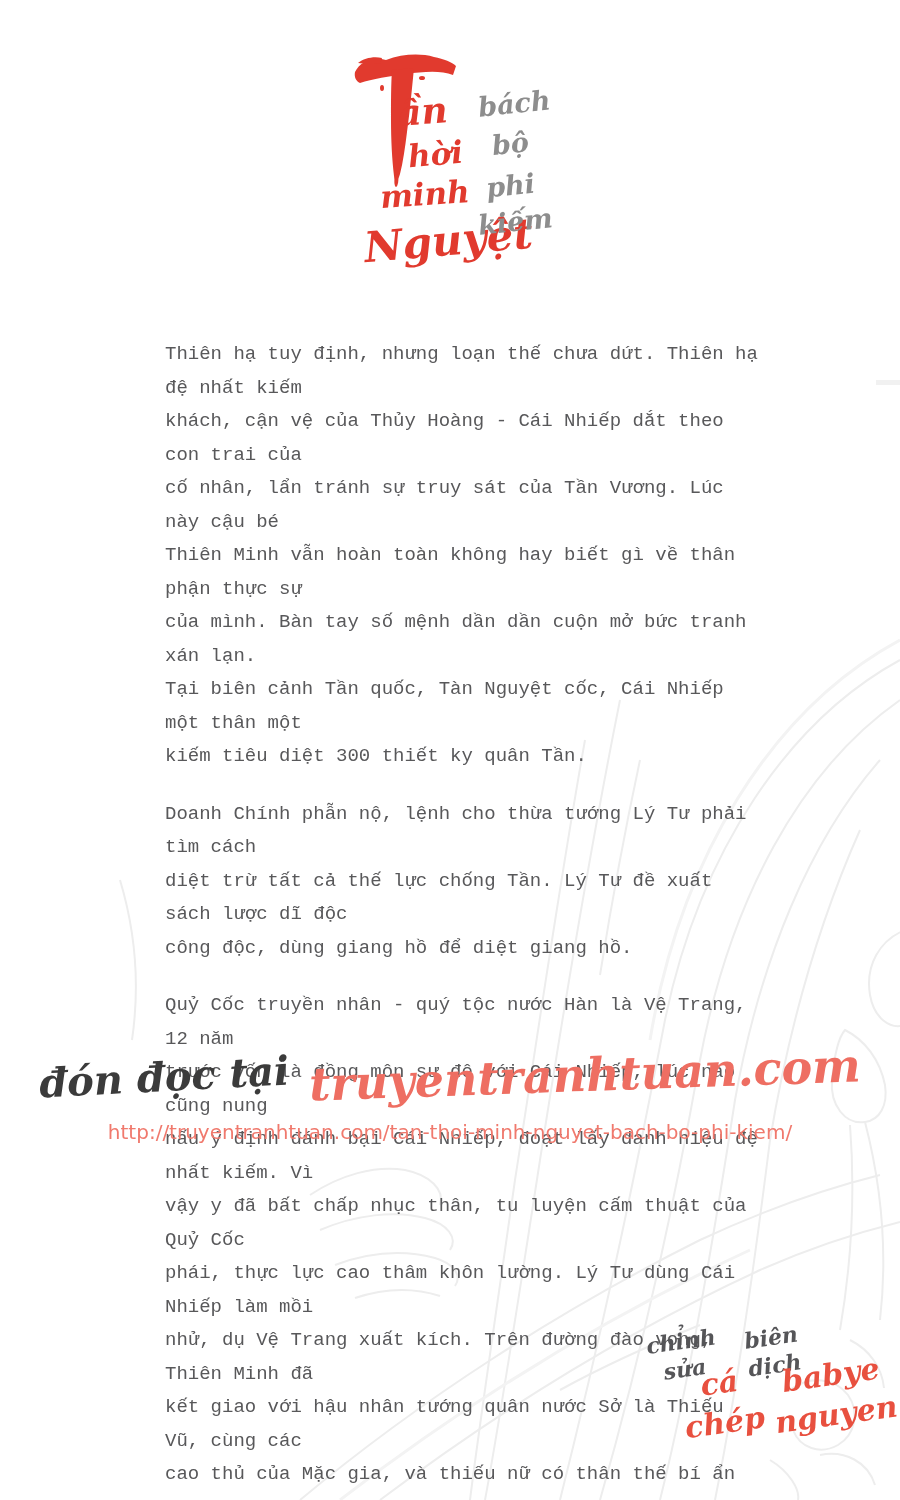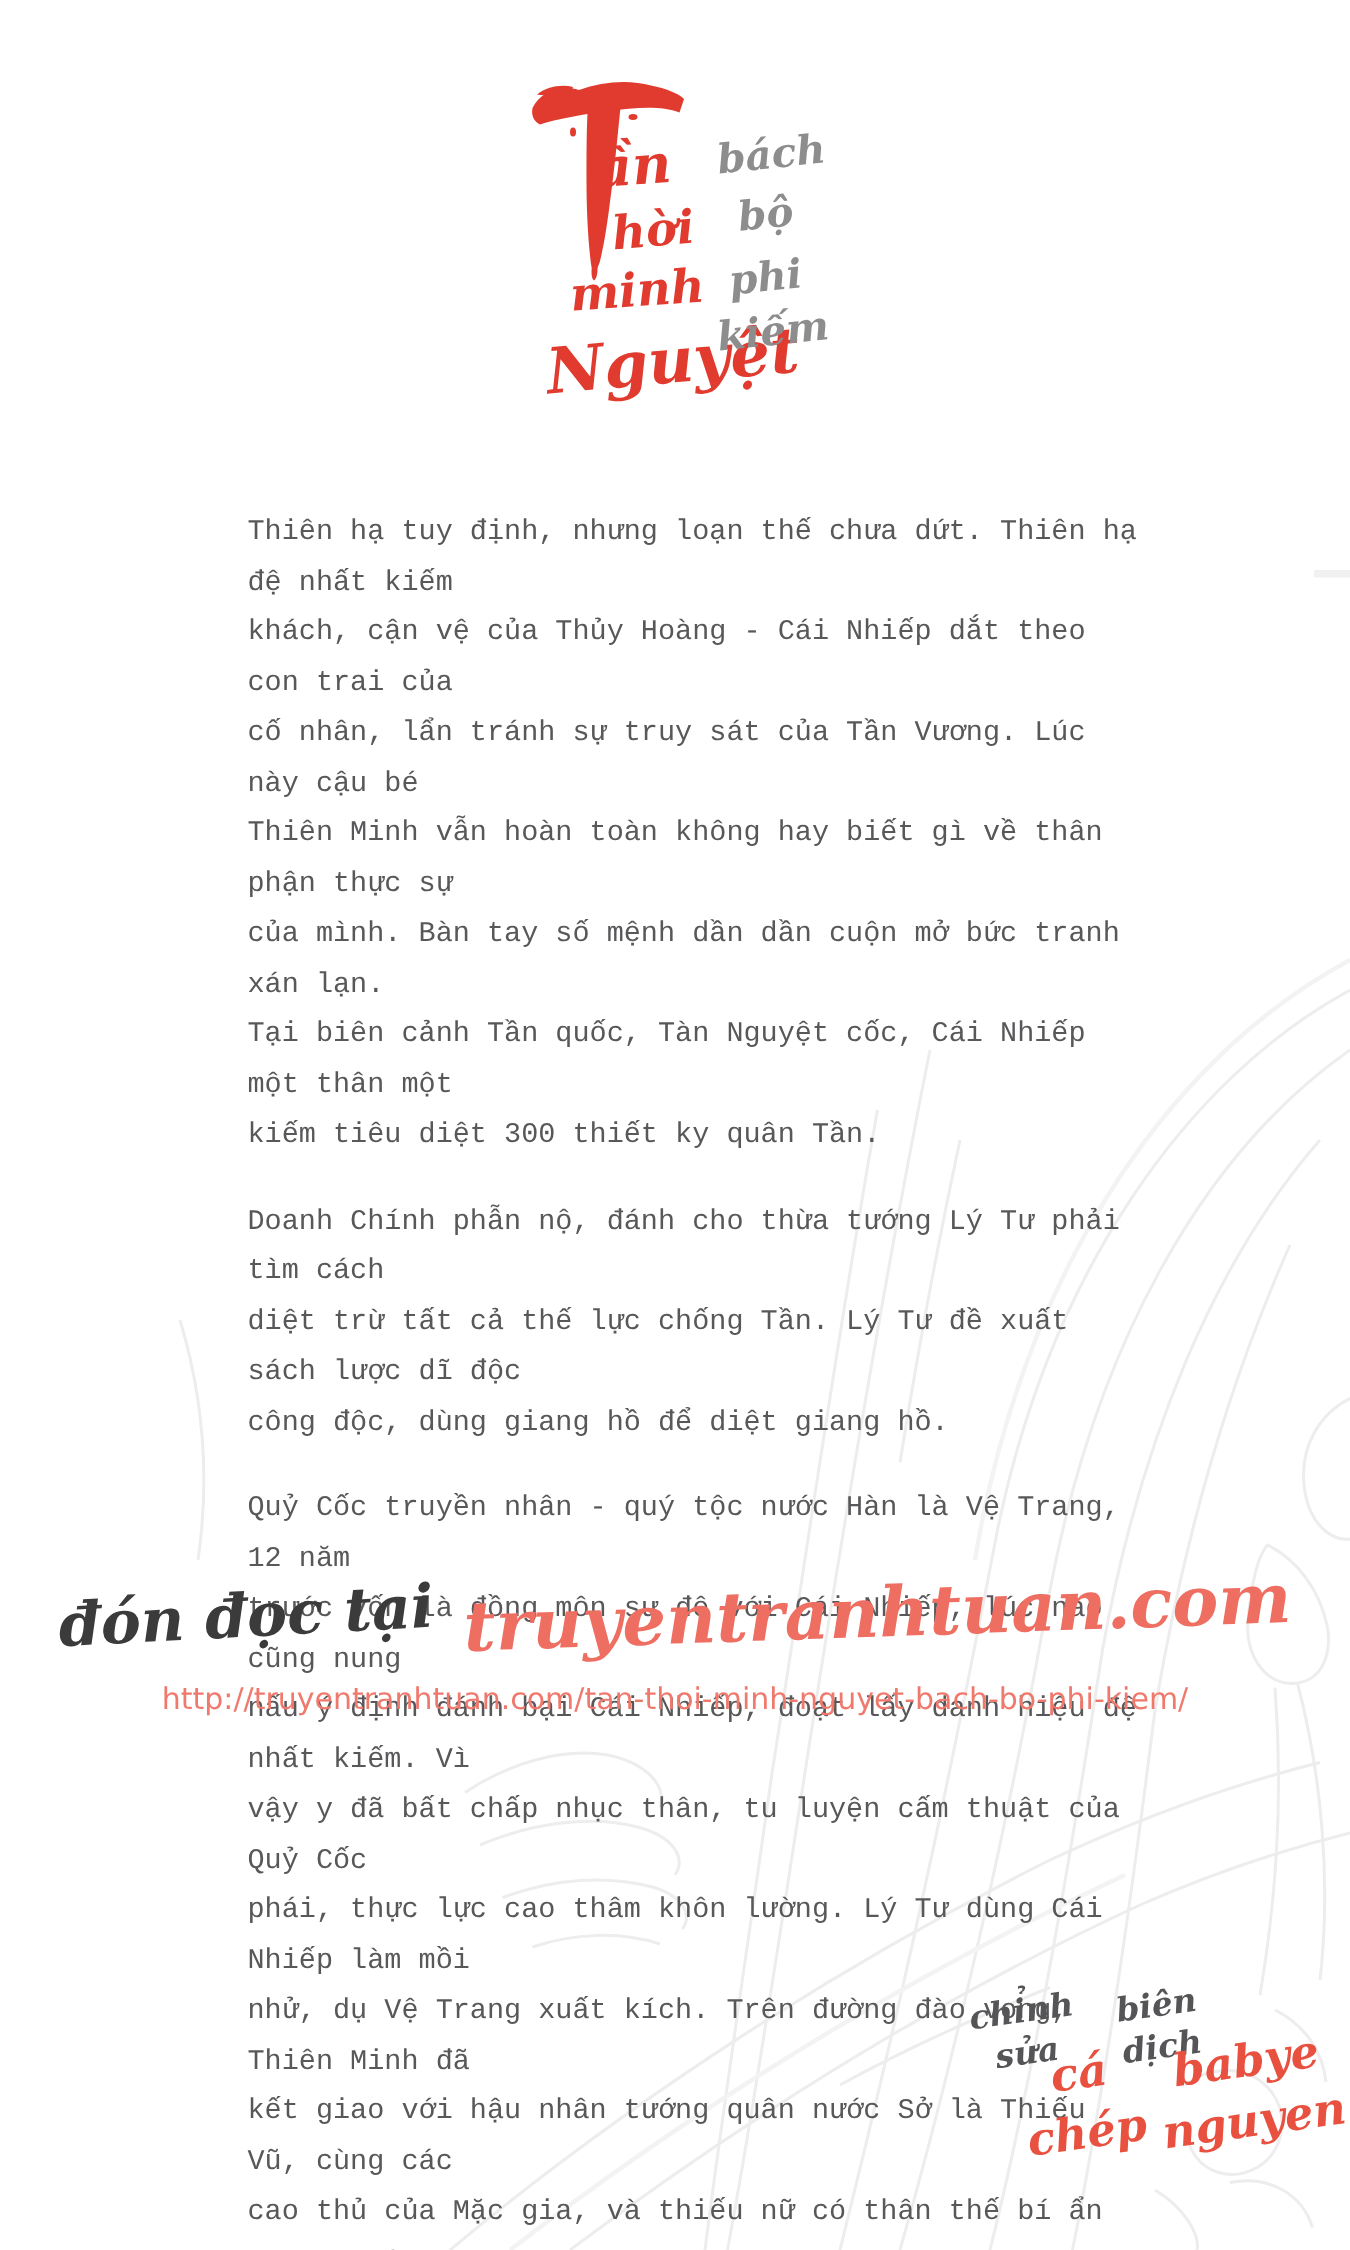--- a/index.html
+++ b/index.html
@@ -134,21 +134,21 @@
   </div>
 
   <div class="synopsis">
     <p class="para">Thiên hạ tuy định, nhưng loạn thế chưa dứt. Thiên hạ đệ nhất kiếm
 khách, cận vệ của Thủy Hoàng - Cái Nhiếp dắt theo con trai của
 cố nhân, lẩn tránh sự truy sát của Tần Vương. Lúc này cậu bé
 Thiên Minh vẫn hoàn toàn không hay biết gì về thân phận thực sự
 của mình. Bàn tay số mệnh dần dần cuộn mở bức tranh xán lạn.
 Tại biên cảnh Tần quốc, Tàn Nguyệt cốc, Cái Nhiếp một thân một
 kiếm tiêu diệt 300 thiết ky quân Tần.</p>
-    <p class="para">Doanh Chính phẫn nộ, đánh cho thừa tướng Lý Tư phải tìm cách
+    <p class="para">Doanh Chính phẫn nộ, lệnh cho thừa tướng Lý Tư phải tìm cách
 diệt trừ tất cả thế lực chống Tần. Lý Tư đề xuất sách lược dĩ độc
 công độc, dùng giang hồ để diệt giang hồ.</p>
     <p class="para">Quỷ Cốc truyền nhân - quý tộc nước Hàn là Vệ Trang, 12 năm
 trước vốn là đồng môn sư đệ với Cái Nhiếp, lúc nào cũng nung
 nấu ý định đánh bại Cái Nhiếp, đoạt lấy danh hiệu đệ nhất kiếm. Vì
 vậy y đã bất chấp nhục thân, tu luyện cấm thuật của Quỷ Cốc
 phái, thực lực cao thâm khôn lường. Lý Tư dùng Cái Nhiếp làm mồi
 nhử, dụ Vệ Trang xuất kích. Trên đường đào vong, Thiên Minh đã
 kết giao với hậu nhân tướng quân nước Sở là Thiếu Vũ, cùng các
 cao thủ của Mặc gia, và thiếu nữ có thân thế bí ẩn Cao Nguyệt.

